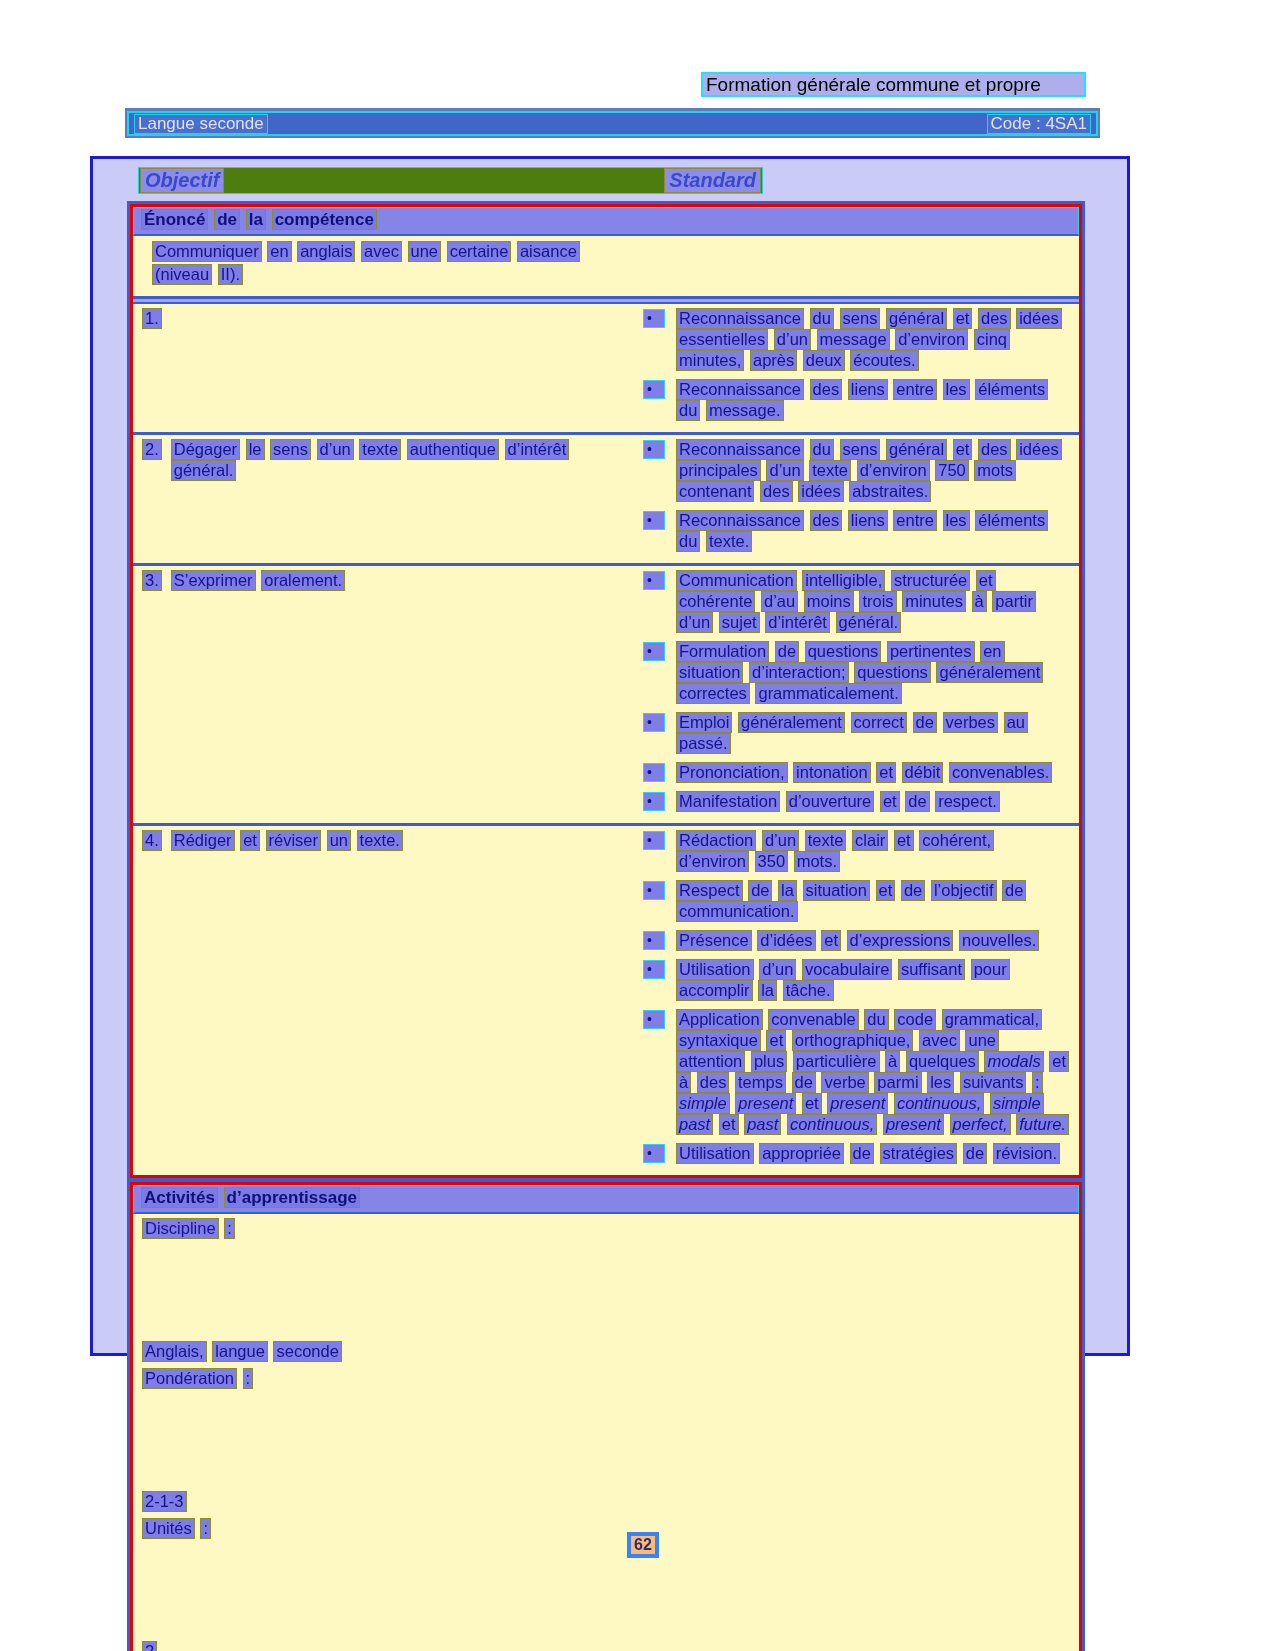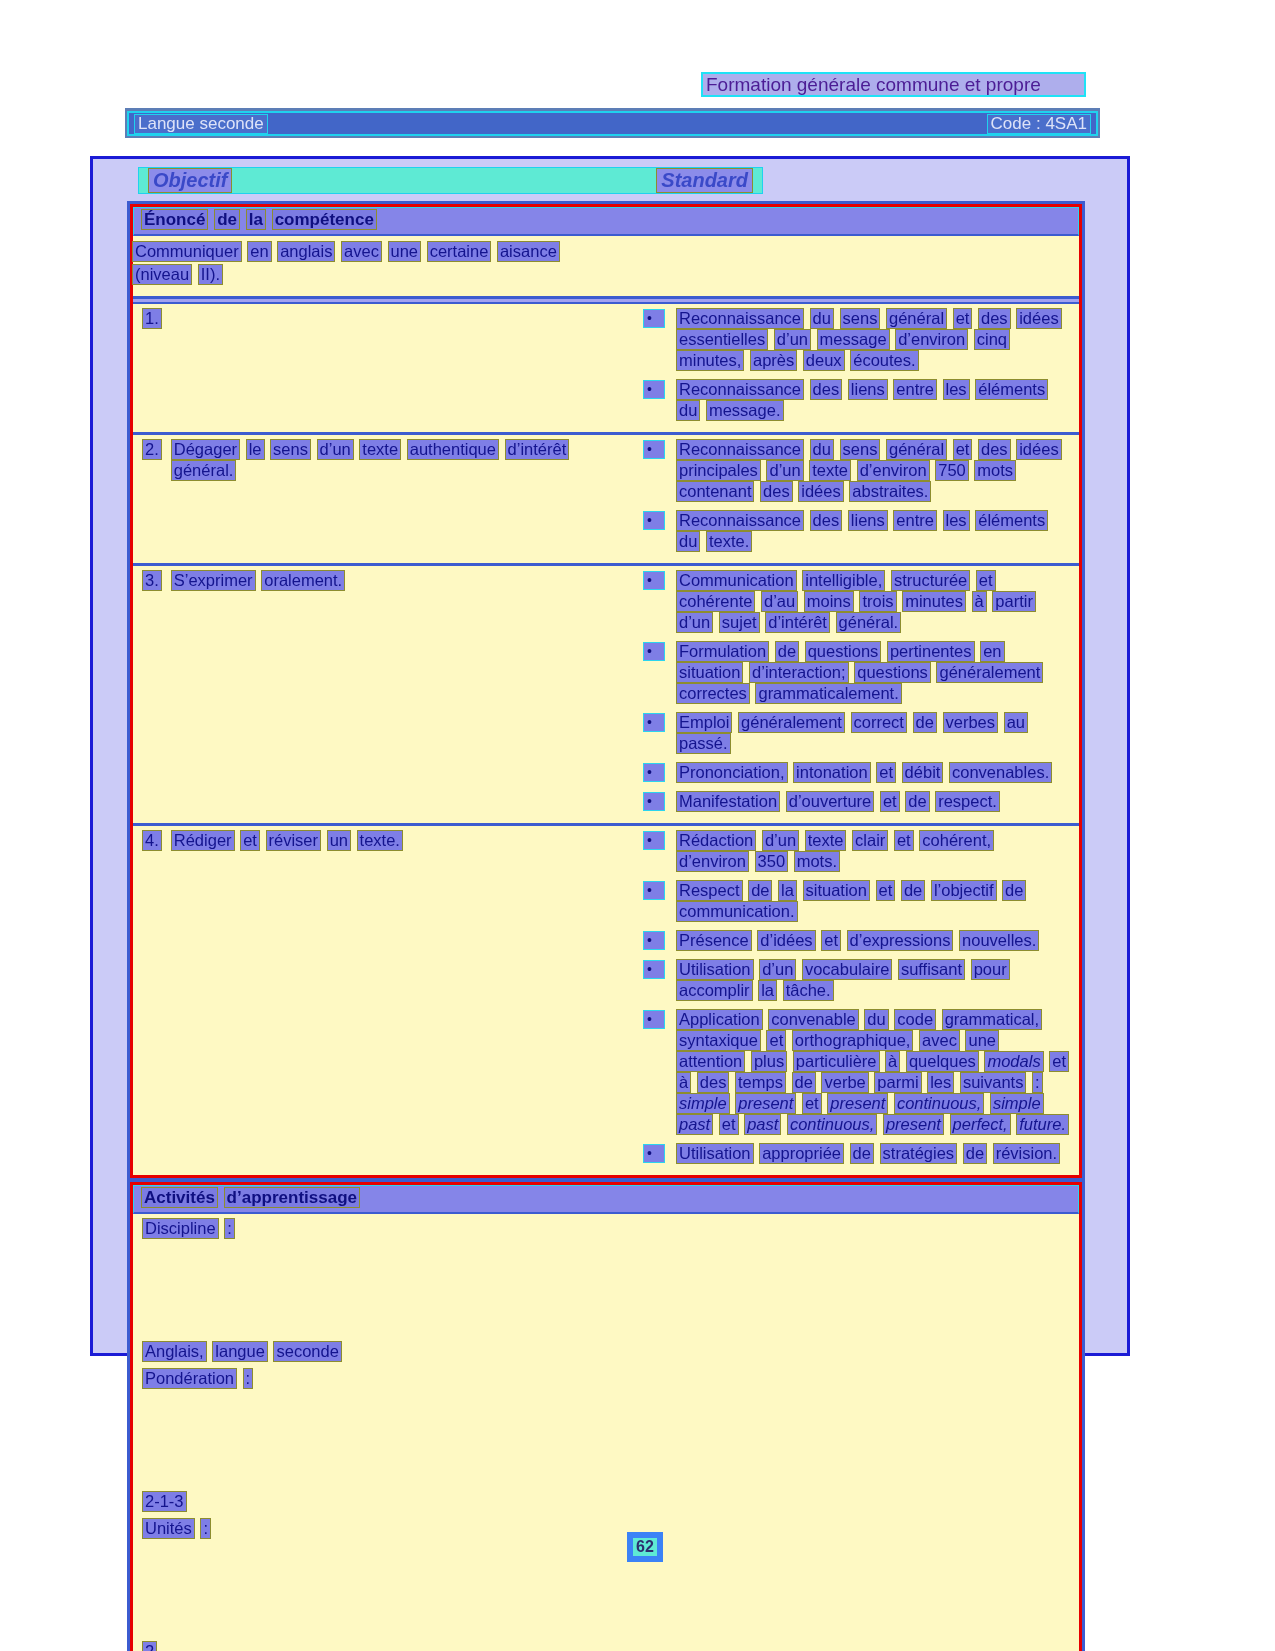--- a/index.html
+++ b/index.html
@@ -3,21 +3,21 @@
 <meta charset="utf-8">
 <style>
   html,body{margin:0;padding:0;}
   body{
     width:1275px;height:1651px;position:relative;background:#ffffff;
     font-family:"Liberation Sans",sans-serif;color:#14148e;
   }
   
   .top-note{
     position:absolute;left:701px;top:72px;width:385px;height:25px;box-sizing:border-box;
-    background:#aeaeec;border:2px solid #1fe2f6;color:#4c1d95;
+    background:#aeaeec;border:2px solid #1fe2f6;color:#000000;
     font-size:19px;line-height:21px;padding:0 3px;white-space:nowrap;
   }
   
   .title-band{
     position:absolute;left:125px;top:108px;width:975px;height:30px;box-sizing:border-box;
     background:#5d7eb6;padding:3px 2px 2px 2px;
   }
   .title-inner{
     height:100%;box-sizing:border-box;background:#4266c8;border:2px solid #1fd2ee;
     display:flex;justify-content:space-between;align-items:center;padding:0 5px;
@@ -27,40 +27,40 @@
     padding:0 3px;background:#4a6ecb;white-space:nowrap;
   }
   
   .outer-box{
     position:absolute;left:90px;top:156px;width:1040px;height:1200px;box-sizing:border-box;
     background:#cbcbf7;border:3px solid #1b1bd6;
   }
   
   .objstd{
     margin:8px 0 0 45px;width:625px;height:27px;box-sizing:border-box;
-    border:1px solid #1fd2ee;background:#5eead4;
-    display:flex;justify-content:space-between;align-items:center;padding:0 10px;
+    border:1px solid #1fd2ee;background:#4d7c0f;
+    display:flex;justify-content:space-between;align-items:center;padding:0 2px;
   }
   .oshead{
     font-size:20px;font-weight:bold;font-style:italic;color:#3a49c8;
     background:#8c8cea;outline:1px solid #8d8d2f;padding:0 4px;line-height:23px;
   }
   
   .main-table{
     margin:7px 0 0 34px;width:958px;box-sizing:border-box;
     background:#fef9c3;border:3px solid #3c5cd0;
   }
   .red-region{border:3px solid #e60000;}
   .blue-gap{height:0;border-top:4px solid #3c5cd0;}
   .sec-band{
     background:#8585e8;border:1px solid #2cd4ee;
     padding:2px 6px 3px 8px;font-weight:bold;font-size:17px;color:#0f0f80;
   }
   .red-region > .sec-band{border-bottom:2px solid #3c5cd0;}
-  .enonce-body{padding:6px 10px 8px 0;font-size:16.5px;}
+  .enonce-body{padding:6px 10px 8px 20px;font-size:16.5px;}
   .enonce-body > div{margin-bottom:2px;}
   .divider{height:3px;background:#a2a2f0;border-top:3px solid #3c5cd0;border-bottom:2px solid #3c5cd0;}
   .col-header-row{
     display:flex;align-items:flex-start;padding:3px 8px 3px 10px;
     border-bottom:2px solid #3c5cd0;
   }
   .band-left{width:492px;margin-right:14px;box-sizing:border-box;}
   .band-right{flex:0 0 auto;}
   .trow{display:flex;border-top:3px solid #3c5cd0;padding:5px 8px 8px 10px;font-size:16.5px;}
   #rows .trow:first-child{border-top:none;}
@@ -82,21 +82,21 @@
   .fvalue{flex:1;}
   
   .w{
     display:inline-block;background:#7e7ee6;outline:1px solid #8d8d2f;
     padding:0 2px;margin:0 3px 2px 0;line-height:19px;color:#14148e;
   }
   .sec-band .w{background:#7b7be2;color:#0f0f80;}
   .w.it{font-style:italic;}
   .pagenum{
     position:absolute;left:627px;top:1532px;
-    background:#5eead4;border:6px solid #3b82f6;color:#2d2d6e;
+    background:#fdba74;border:4px solid #3b82f6;color:#2d2d6e;
     font-size:16px;font-weight:bold;padding:0 3px;line-height:18px;
   }
 </style>
 </head>
 <body>
 
 <div>
 
   <div class="top-note">Formation générale commune et propre</div>
 

